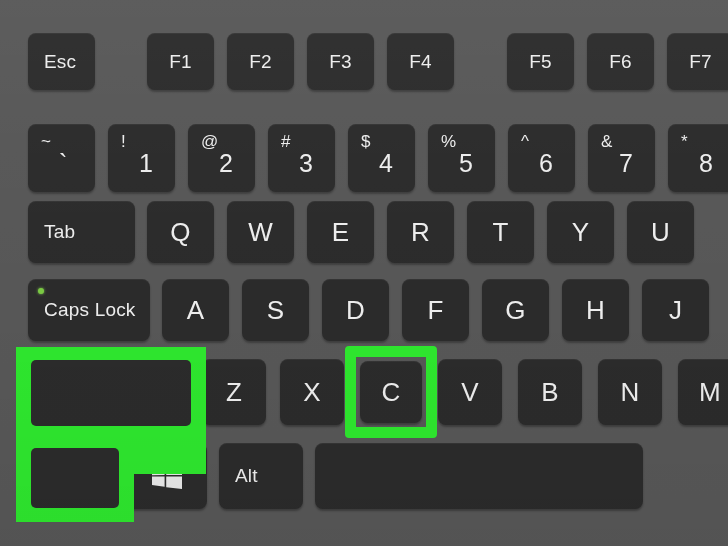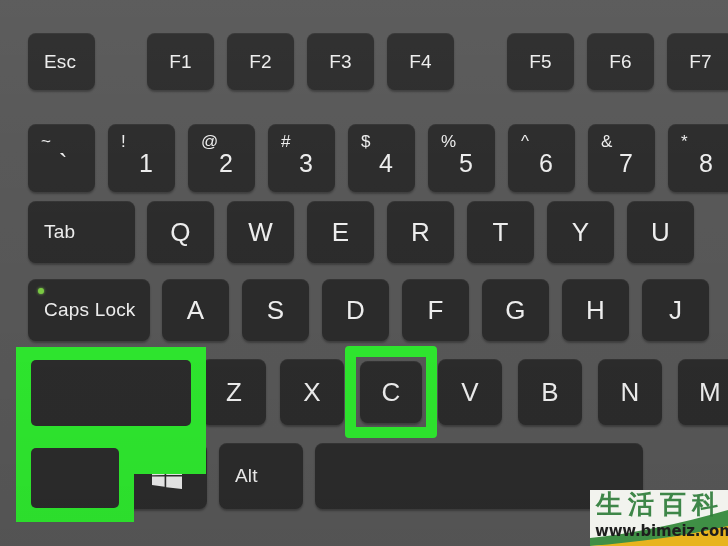--- a/index.html
+++ b/index.html
@@ -327,23 +327,14 @@
       <path d="M0,0 H190 V127 H118 V175 H0 Z" fill="#2ee62e"></path>
       <rect x="15" y="13" width="160" height="66" rx="5" fill="#2b2b2b"></rect>
       <rect x="15" y="101" width="88" height="60" rx="5" fill="#2b2b2b"></rect>
     </svg>
   </div>
 
   <div class="hl hl-c" style="left:345px; top:346px; width:92px; height:92px;"></div>
 
   <div id="deck-shading"></div>
 
-  <div id="watermark">
-    <div class="wm-bg"></div>
-    <svg class="wm-swoosh-green" width="138" height="56" viewBox="0 0 138 56">
-      <path d="M0,48 C40,44 90,34 138,20 L138,42 C92,50 44,54 0,56 Z" fill="#3f8f45"></path>
-      <path d="M0,56 C48,52 96,46 138,36 L138,56 Z" fill="#e8b41e"></path>
-    </svg>
-    <div class="wm-chars">生活百科</div>
-    <div class="wm-url">www.bimeiz.com</div>
-  </div>
 
 </div>
 
 </body></html>

